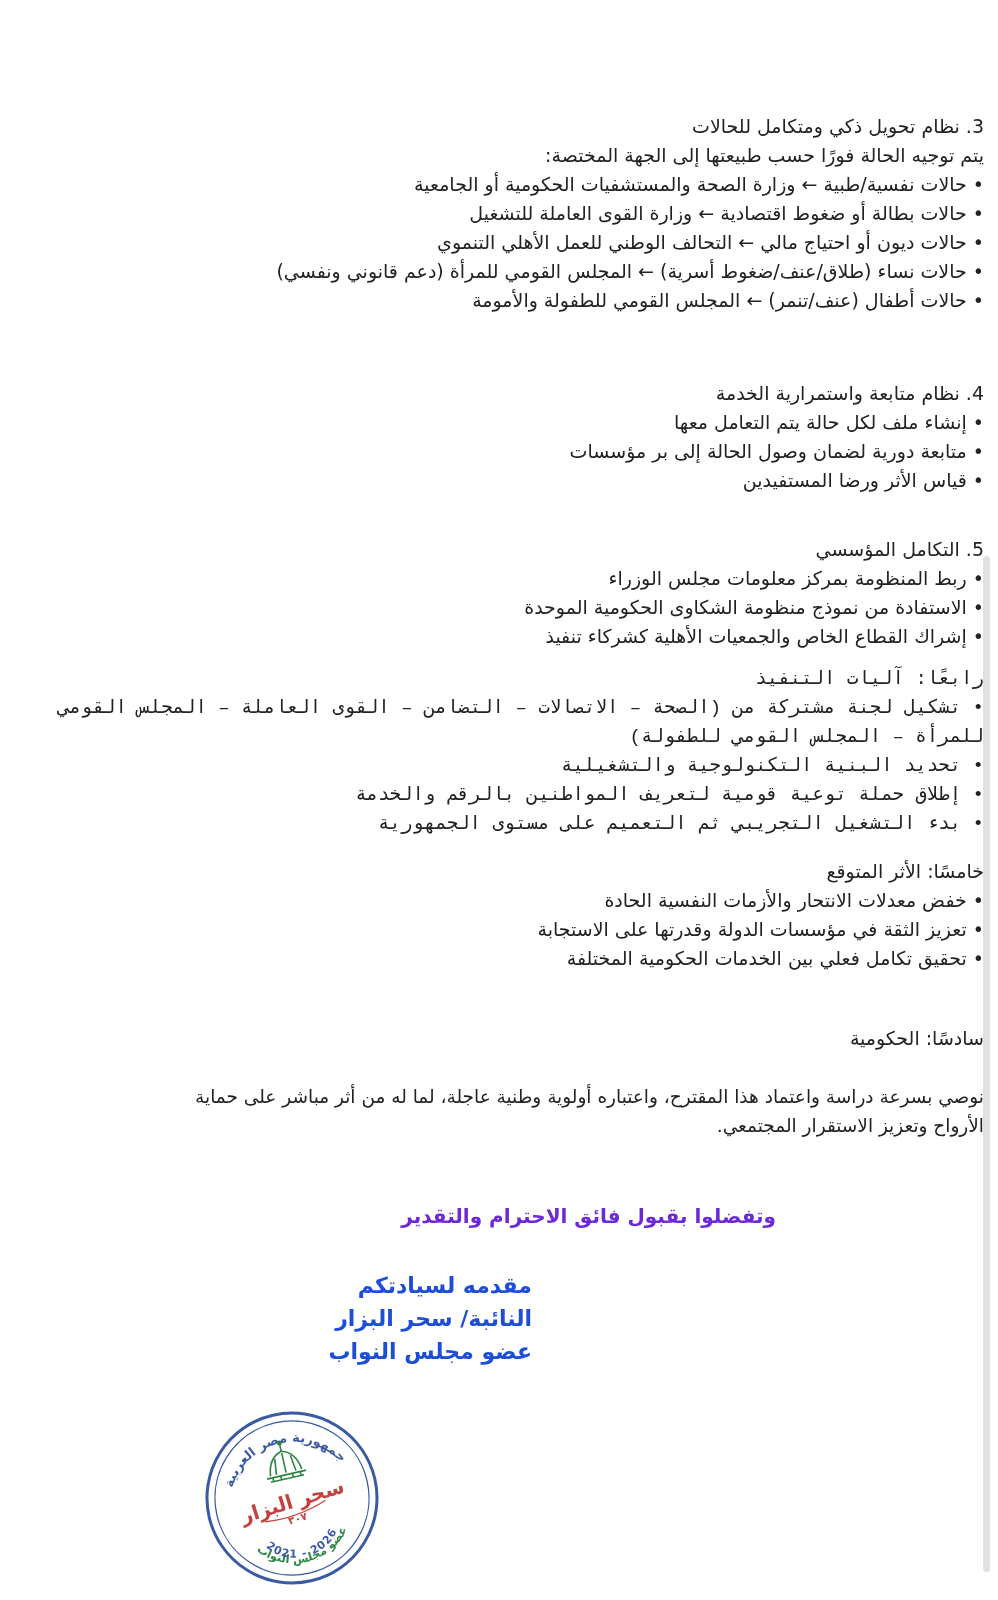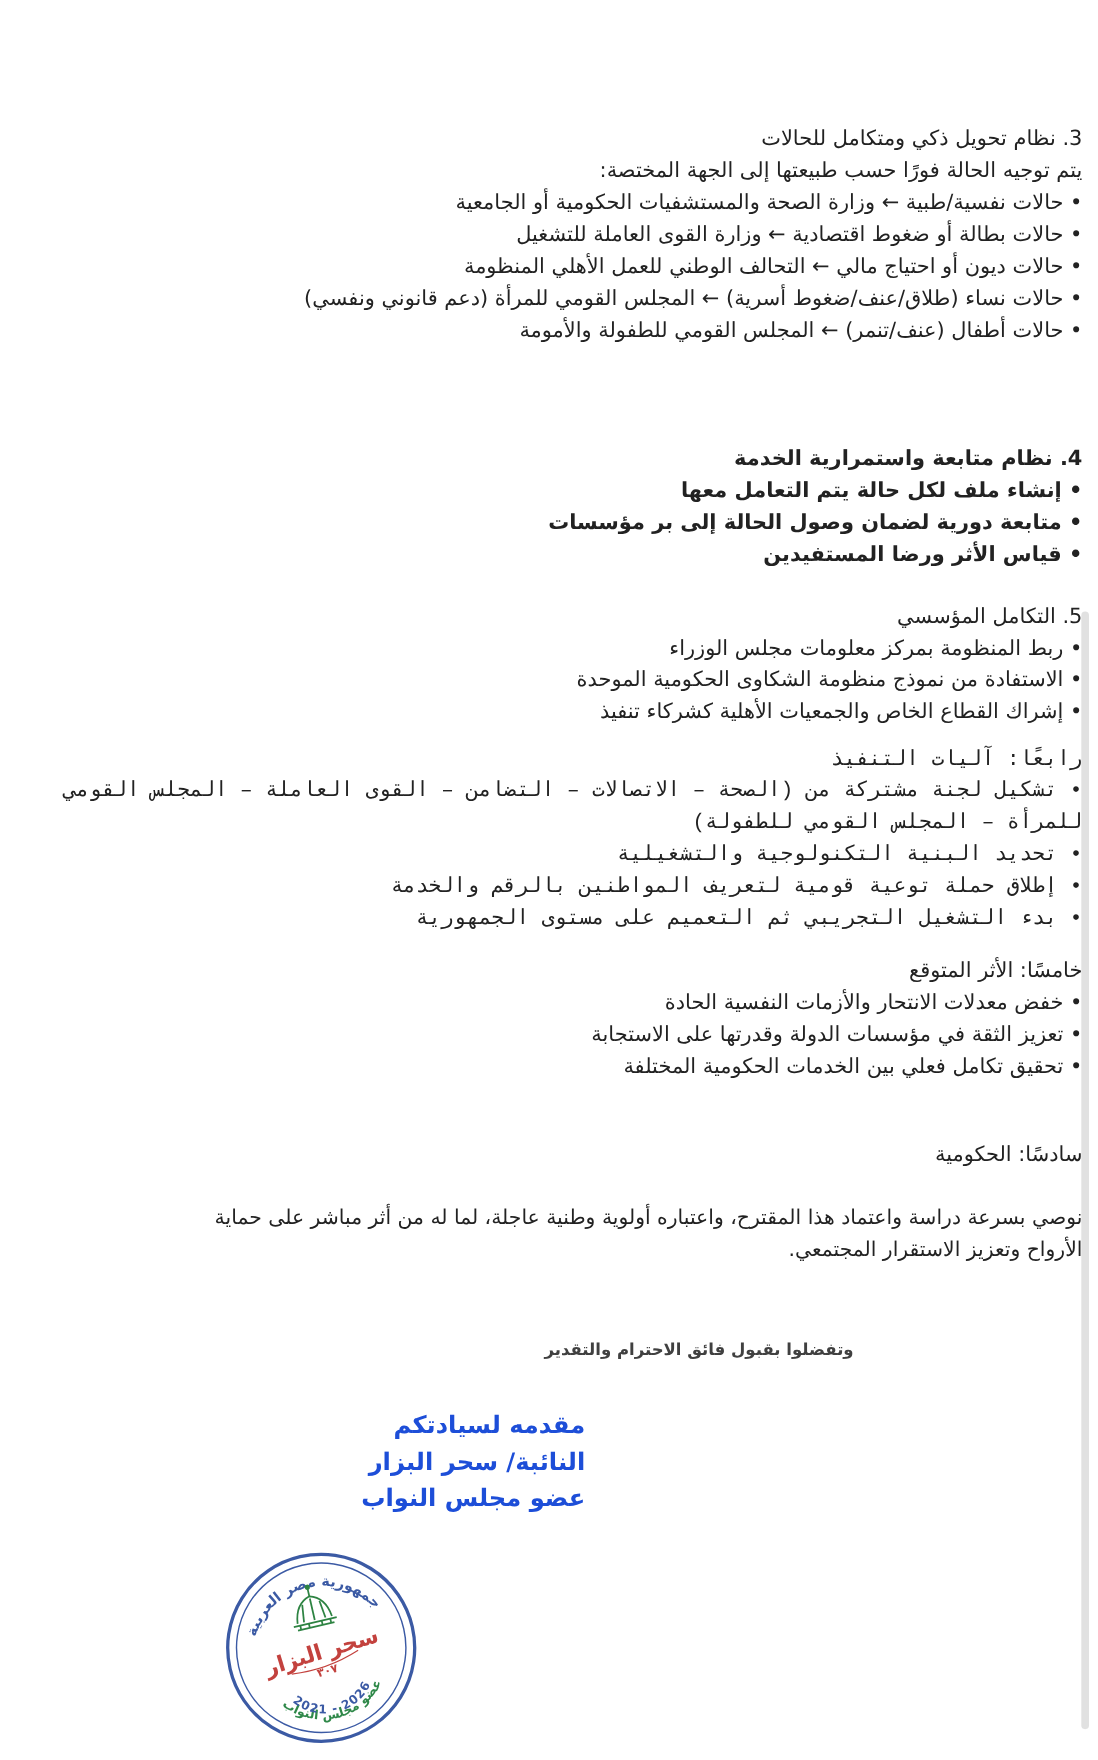--- a/index.html
+++ b/index.html
@@ -19,38 +19,38 @@
     text-align:right;
   }
   .line{
     font-size:19px;
     line-height:29px;
     white-space:nowrap;
     letter-spacing:0;
   }
   .wrapline{white-space:normal;}
   .para .line{font-size:18.5px;}
-  .sec-4{margin-top:88px;font-weight:bold;}
-  .sec-5{margin-top:27px;}
+  .sec-4{margin-top:64px;}
+  .sec-5{margin-top:40px;}
   .sec-rabaan{margin-top:14px;font-family:Liberation Mono, monospace;}
   .sec-khamsan{margin-top:18px;}
   .sec-sadsan{margin-top:51px;}
   .para{margin-top:29px;}
   .closing{
     margin-top:60px;
     margin-left:0;
     padding-left:0;
     margin-right:0;
     text-align:right;
     padding-right:0;
   }
   .closing .line{
-    font-size:15px;
+    font-size:20px;
     font-weight:700;
-    color:#404040;
+    color:#6d28d9;
     margin-right:208px;
     line-height:33px;
   }
   .signature{
     margin-top:36px;
     margin-right:452px;
   }
   .signature .line{
     font-size:22px;
     font-weight:700;
@@ -76,21 +76,21 @@
 
 <div class="page">
 
   <div class="content">
 
     <div class="sec sec-3">
       <div class="line">3. نظام تحويل ذكي ومتكامل للحالات</div>
       <div class="line">يتم توجيه الحالة فورًا حسب طبيعتها إلى الجهة المختصة:</div>
       <div class="line">• حالات نفسية/طبية ← وزارة الصحة والمستشفيات الحكومية أو الجامعية</div>
       <div class="line">• حالات بطالة أو ضغوط اقتصادية ← وزارة القوى العاملة للتشغيل</div>
-      <div class="line">• حالات ديون أو احتياج مالي ← التحالف الوطني للعمل الأهلي المنظومة</div>
+      <div class="line">• حالات ديون أو احتياج مالي ← التحالف الوطني للعمل الأهلي التنموي</div>
       <div class="line">• حالات نساء (طلاق/عنف/ضغوط أسرية) ← المجلس القومي للمرأة (دعم قانوني ونفسي)</div>
       <div class="line">• حالات أطفال (عنف/تنمر) ← المجلس القومي للطفولة والأمومة</div>
     </div>
 
     <div class="sec sec-4">
       <div class="line">4. نظام متابعة واستمرارية الخدمة</div>
       <div class="line">• إنشاء ملف لكل حالة يتم التعامل معها</div>
       <div class="line">• متابعة دورية لضمان وصول الحالة إلى بر مؤسسات</div>
       <div class="line">• قياس الأثر ورضا المستفيدين</div>
     </div>

